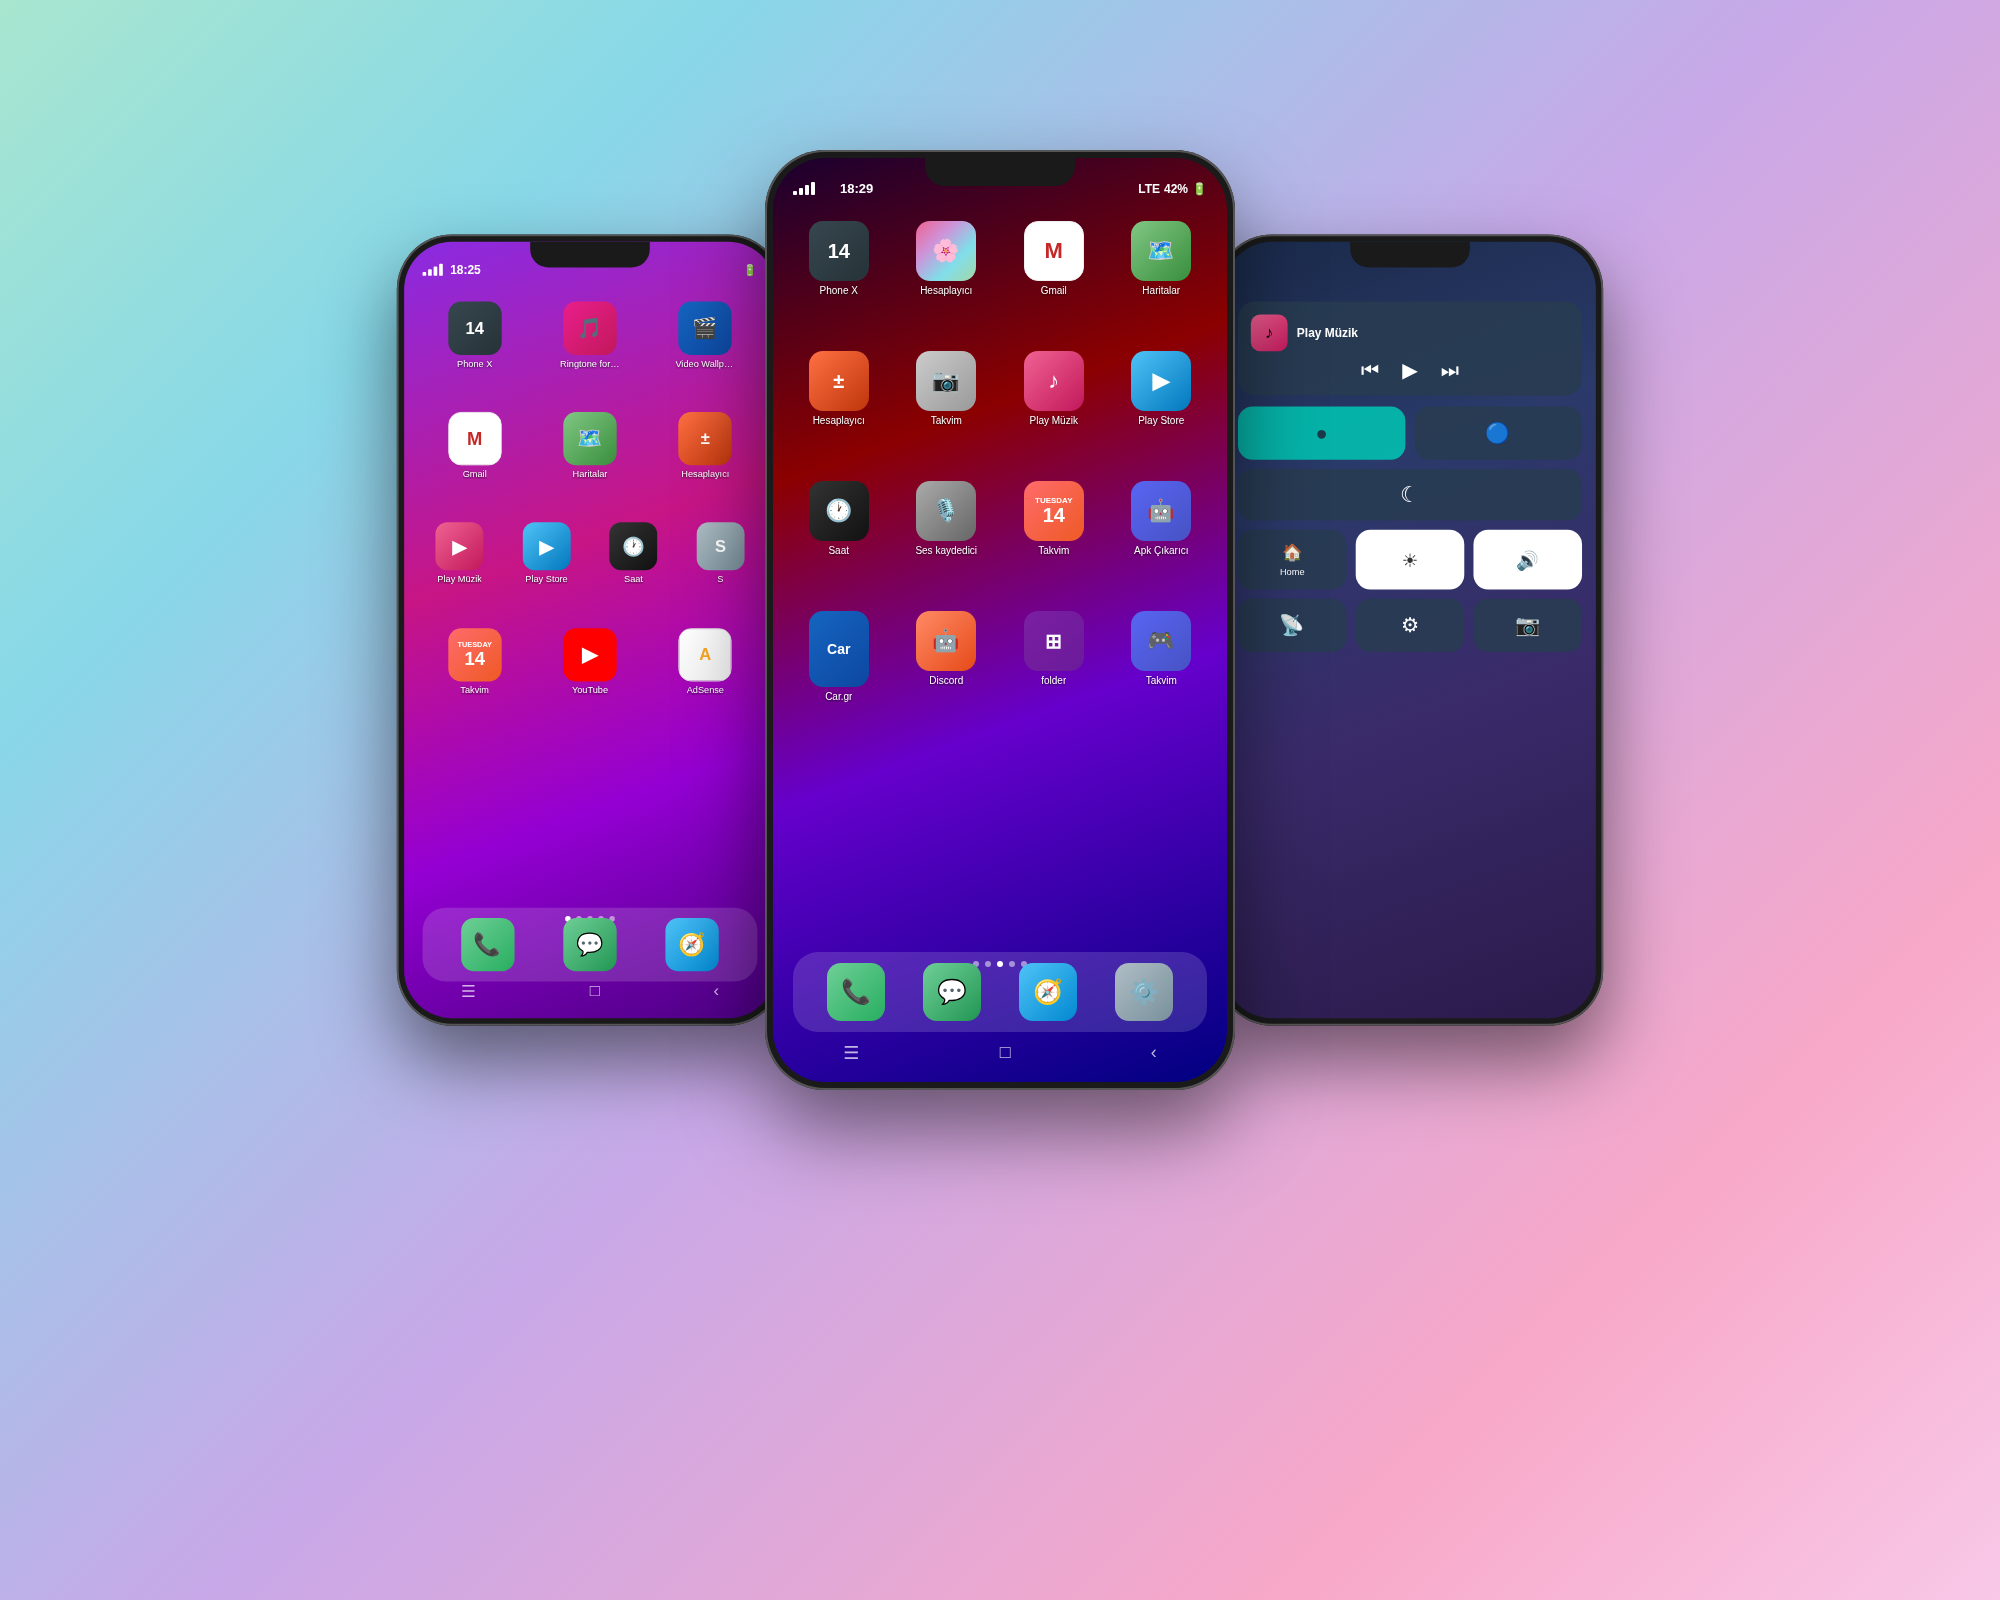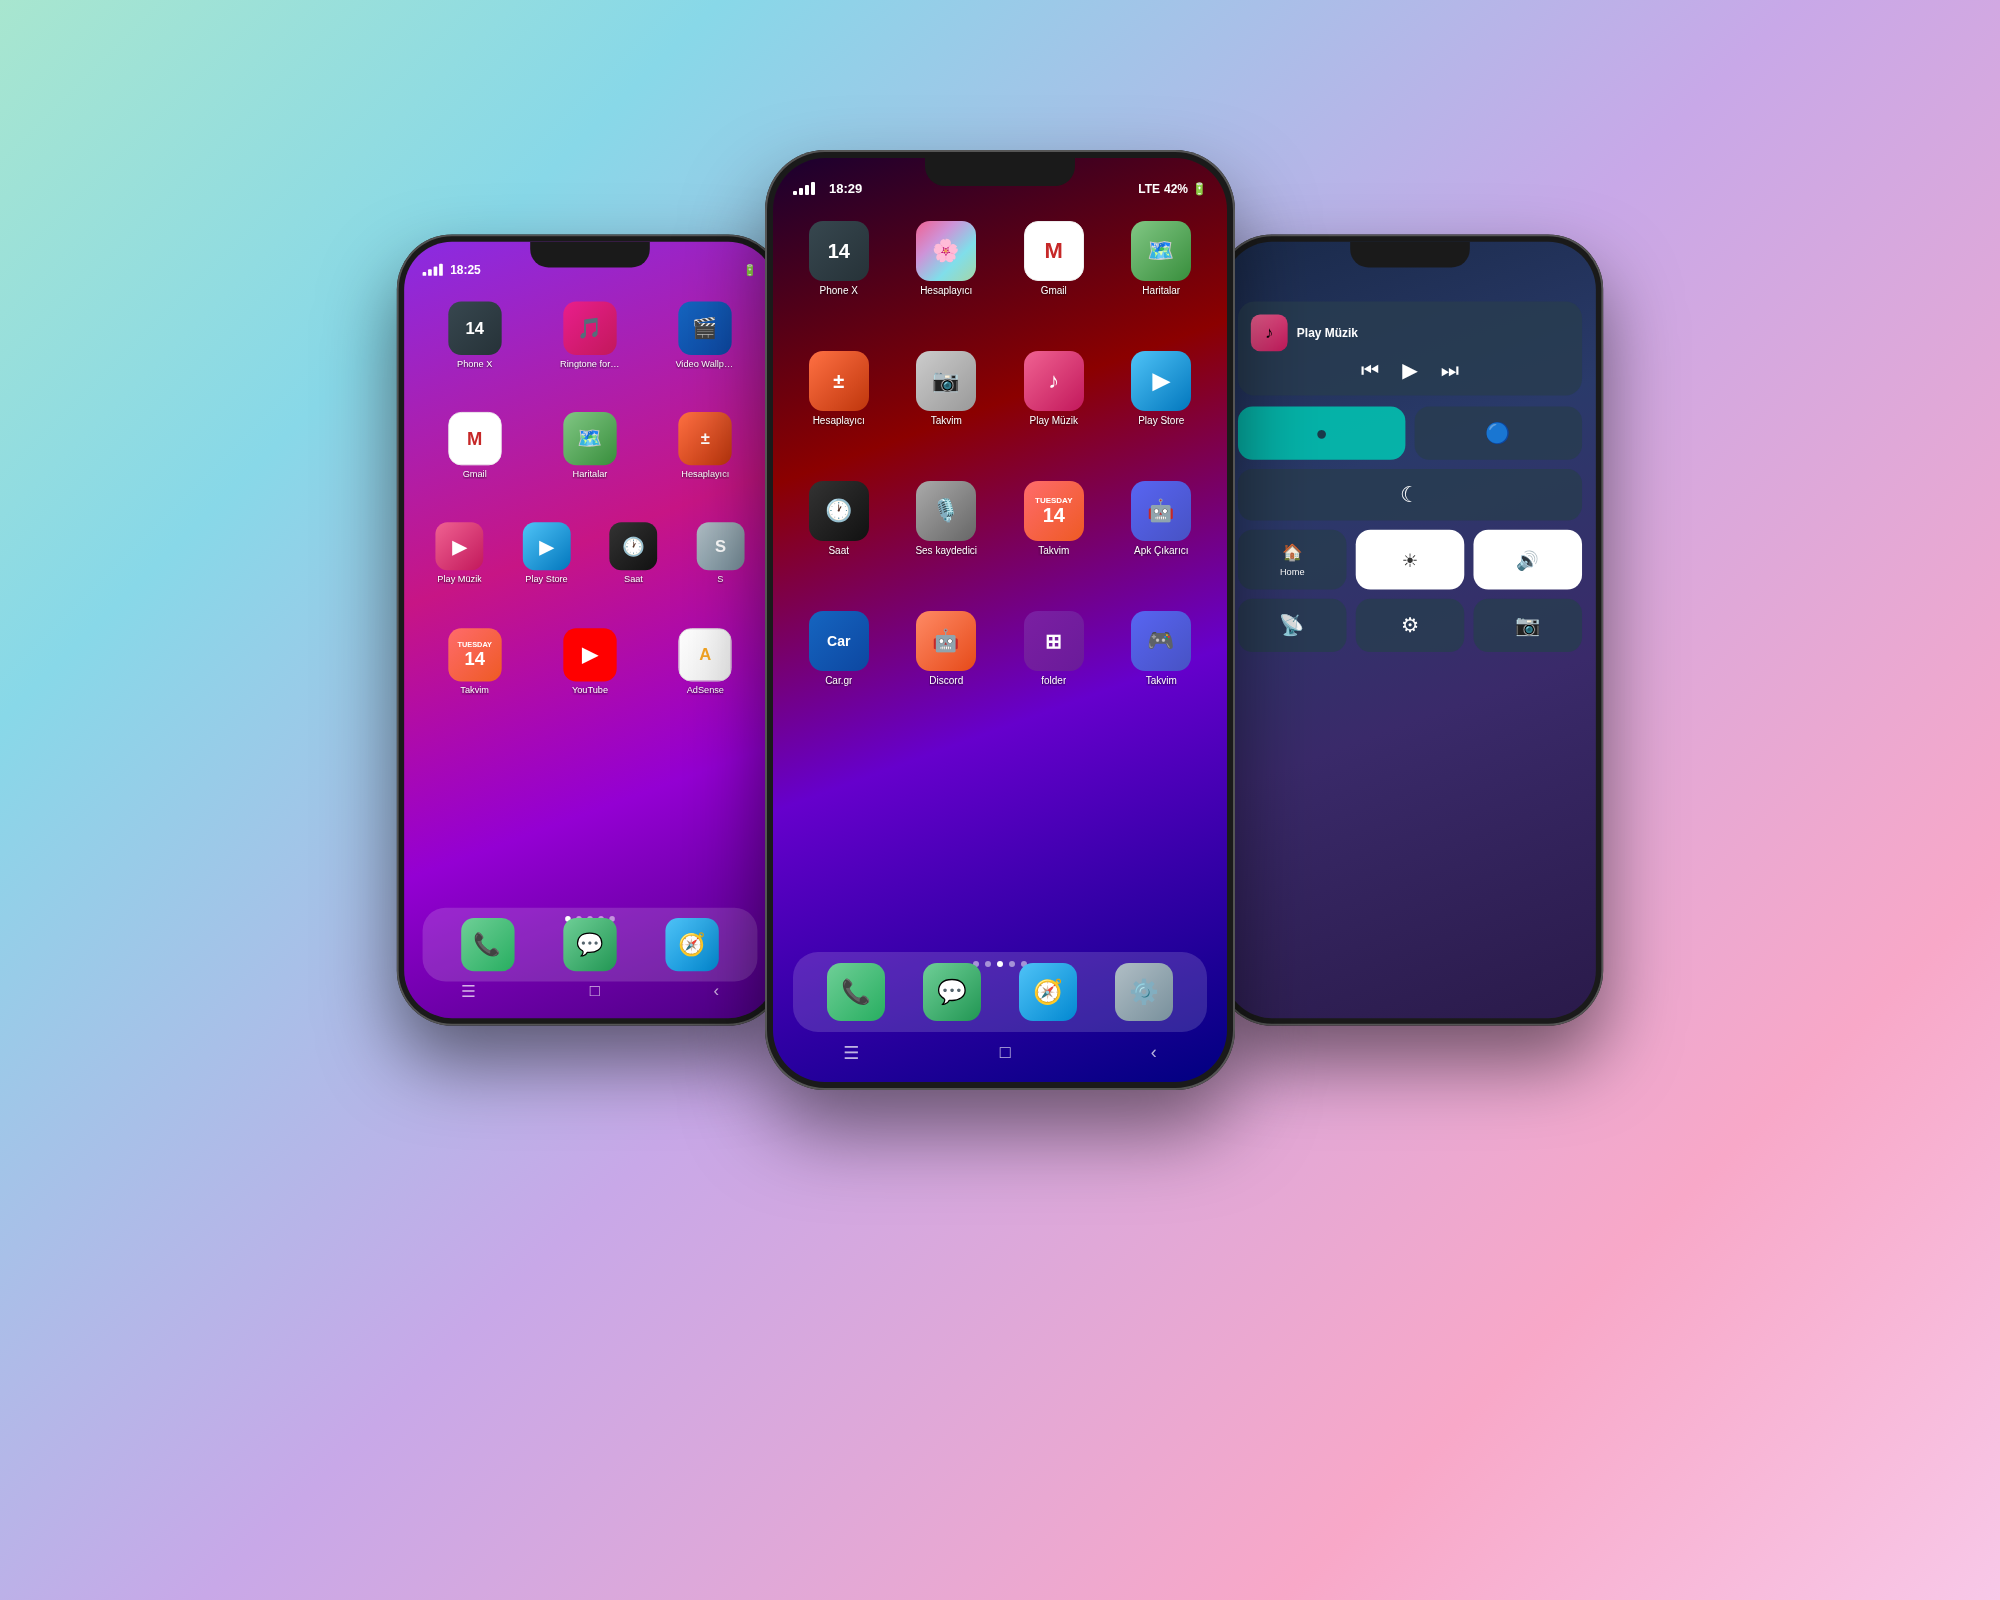--- a/index.html
+++ b/index.html
@@ -402,21 +402,21 @@
       <div class="notch" style="width:150px;"></div>
 
       <div class="status-bar">
         <div class="status-left">
           <div class="signal-bars">
             <div class="signal-bar" style="height:4px;"></div>
             <div class="signal-bar" style="height:7px;"></div>
             <div class="signal-bar" style="height:10px;"></div>
             <div class="signal-bar" style="height:13px;"></div>
           </div>
-          <span style="margin-left:11px;text-align:center;">18:29</span>
+          <span style="margin-left:22px;text-align:center;">18:29</span>
         </div>
         <div class="status-right">
           <span>LTE</span>
           <span>42%</span>
           <span>🔋</span>
         </div>
       </div>
 
       <div style="position:absolute;top:55px;left:12px;right:12px;display:grid;grid-template-columns:repeat(4,1fr);gap:8px;padding:8px 4px;">
         <div class="app-icon">
@@ -497,21 +497,21 @@
         <div class="app-icon">
           <div class="app-icon-img bg-discord" style="width:60px;height:60px;">
             <span style="font-size:22px;">🤖</span>
           </div>
           <span class="app-icon-label">Apk Çıkarıcı</span>
         </div>
       </div>
 
       <div style="position:absolute;top:445px;left:12px;right:12px;display:grid;grid-template-columns:repeat(4,1fr);gap:8px;padding:8px 4px;">
         <div class="app-icon">
-          <div class="app-icon-img bg-cargr" style="width:60px;height:60px;">
+          <div class="app-icon-img bg-cargr" style="width:60px;height:76px;">
             <span style="font-size:14px;color:white;font-weight:bold;">Car</span>
           </div>
           <span class="app-icon-label">Car.gr</span>
         </div>
         <div class="app-icon">
           <div class="app-icon-img bg-chatbot" style="width:60px;height:60px;">
             <span style="font-size:22px;">🤖</span>
           </div>
           <span class="app-icon-label">Discord</span>
         </div>

